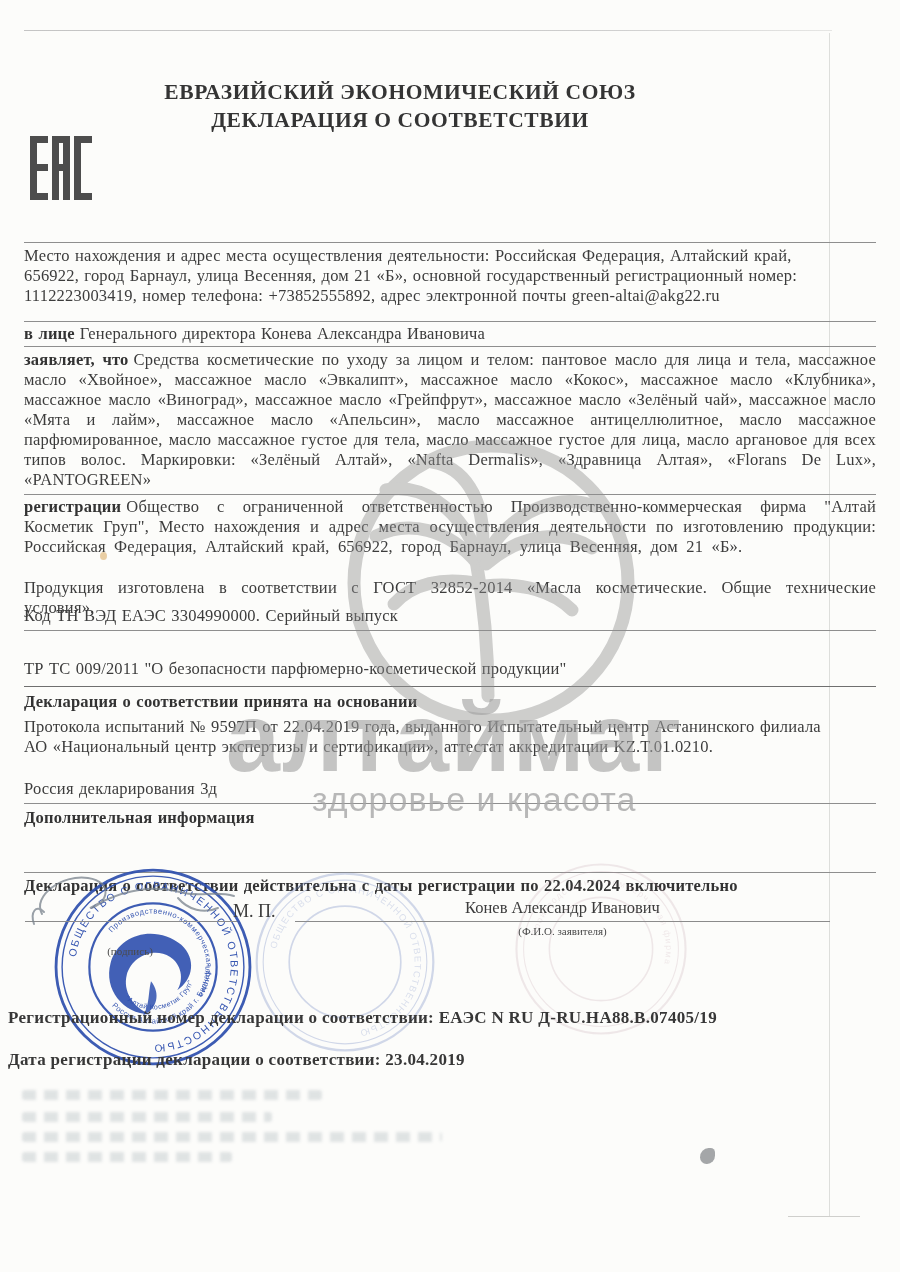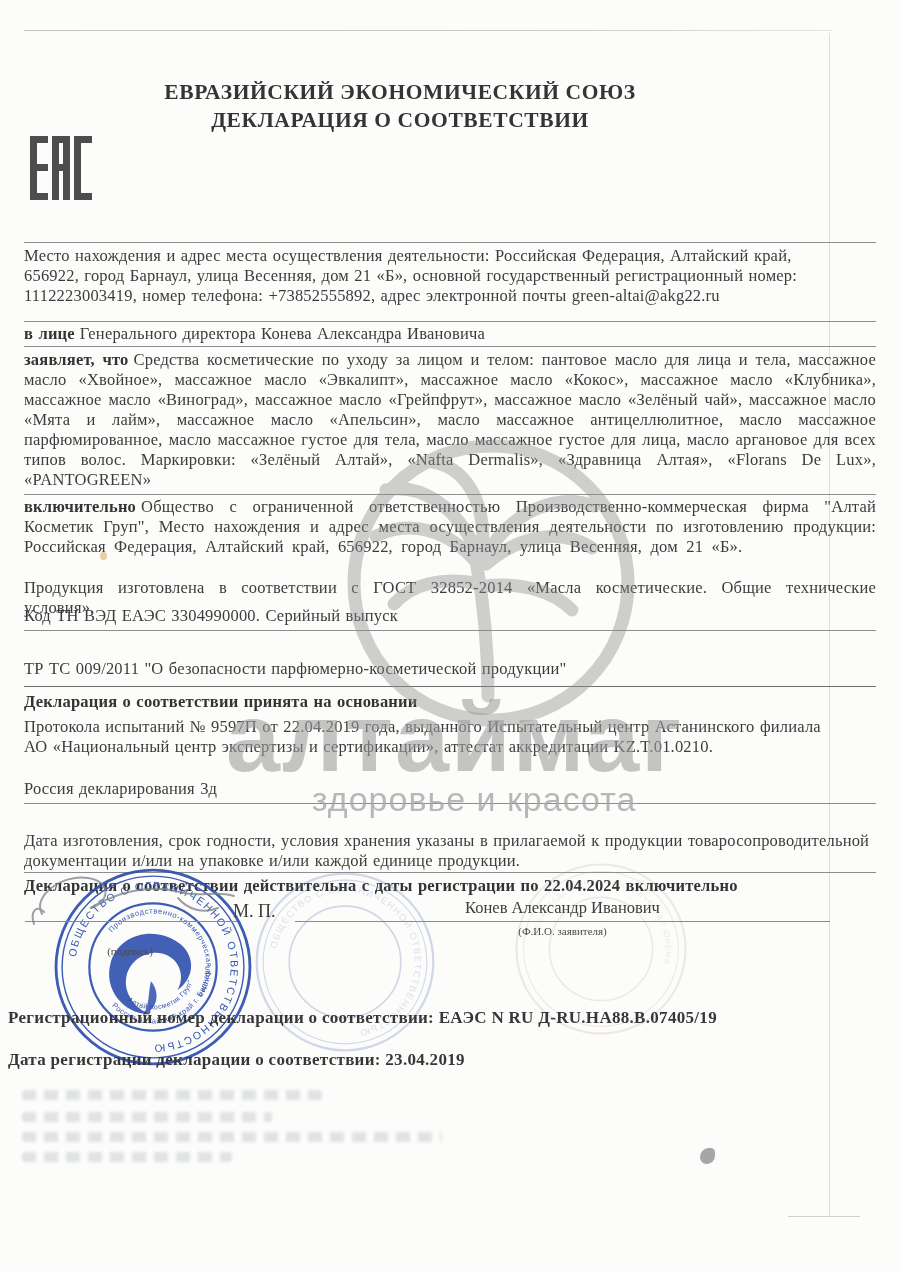--- a/index.html
+++ b/index.html
@@ -102,39 +102,39 @@
     <span class="lead">в лице</span><span>Генерального директора Конева Александра Ивановича</span>
   </div>
   <div class="rule" style="top:346px"></div>
 
   <div class="sec just" style="top:350px">
     <span class="lead">заявляет, что</span><span>Средства косметические по уходу за лицом и телом: пантовое масло для лица и тела, массажное масло «Хвойное», массажное масло «Эвкалипт», массажное масло «Кокос», массажное масло «Клубника», массажное масло «Виноград», массажное масло «Грейпфрут», массажное масло «Зелёный чай», массажное масло «Мята и лайм», массажное масло «Апельсин», масло массажное антицеллюлитное, масло массажное парфюмированное, масло массажное густое для тела, масло массажное густое для лица, масло аргановое для всех типов волос. Маркировки: «Зелёный Алтай», «Nafta Dermalis», «Здравница Алтая», «Florans De Lux», «PANTOGREEN»</span>
   </div>
   <div class="rule" style="top:494px"></div>
 
   <div class="sec just wide" style="top:497px">
-    <span class="lead">включительно</span><span>Общество с ограниченной ответственностью Производственно-коммерческая фирма "Алтай Косметик Груп", Место нахождения и адрес места осуществления деятельности по изготовлению продукции: Российская Федерация, Алтайский край, 656922, город Барнаул, улица Весенняя, дом 21 «Б».</span>
+    <span class="lead">регистрации</span><span>Общество с ограниченной ответственностью Производственно-коммерческая фирма "Алтай Косметик Груп", Место нахождения и адрес места осуществления деятельности по изготовлению продукции: Российская Федерация, Алтайский край, 656922, город Барнаул, улица Весенняя, дом 21 «Б».</span>
   </div>
   <div class="sec just wide" style="top:578px">
     <span>Продукция изготовлена в соответствии с ГОСТ 32852-2014 «Масла косметические. Общие технические условия».</span>
   </div>
   <div class="sec" style="top:606px">
     <span>Код ТН ВЭД ЕАЭС 3304990000. Серийный выпуск</span>
   </div>
   <div class="rule" style="top:630px"></div>
 
   <div class="sec" style="top:659px">ТР ТС 009/2011 "О безопасности парфюмерно-косметической продукции"</div>
   <div class="rule dark" style="top:686px"></div>
 
   <div class="sec bold-line" style="top:692px">Декларация о соответствии принята на основании</div>
   <div class="sec" style="top:717px;max-width:822px">Протокола испытаний № 9597П от 22.04.2019 года, выданного Испытательный центр Астанинского филиала АО «Национальный центр экспертизы и сертификации», аттестат аккредитации KZ.T.01.0210.</div>
   <div class="sec" style="top:779px">Россия декларирования 3д</div>
   <div class="rule" style="top:803px"></div>
 
-  <div class="sec" style="top:831px">Дата изготовления, срок годности, условия хранения указаны в прилагаемой к продукции товаросопроводительной документации и/или на упаковке и/или каждой единице продукции.</div>
+  <div class="sec bold-line" style="top:808px">Дополнительная информация</div>
   <div class="rule" style="top:872px"></div>
 
   <div class="sec bold-line" style="top:876px">Декларация о соответствии действительна с даты регистрации по 22.04.2024 включительно</div>
 
   <svg class="wm-tree" viewBox="0 0 306 306">
     <g fill="none" stroke="#8f8f8f" stroke-width="13" stroke-linecap="round">
       <circle cx="153" cy="151" r="137"></circle>
       <path d="M150,264 C150,212 146,172 138,128"></path>
       <path d="M140,132 C110,96 70,88 38,104"></path>
       <path d="M142,128 C120,70 80,52 48,58"></path>

